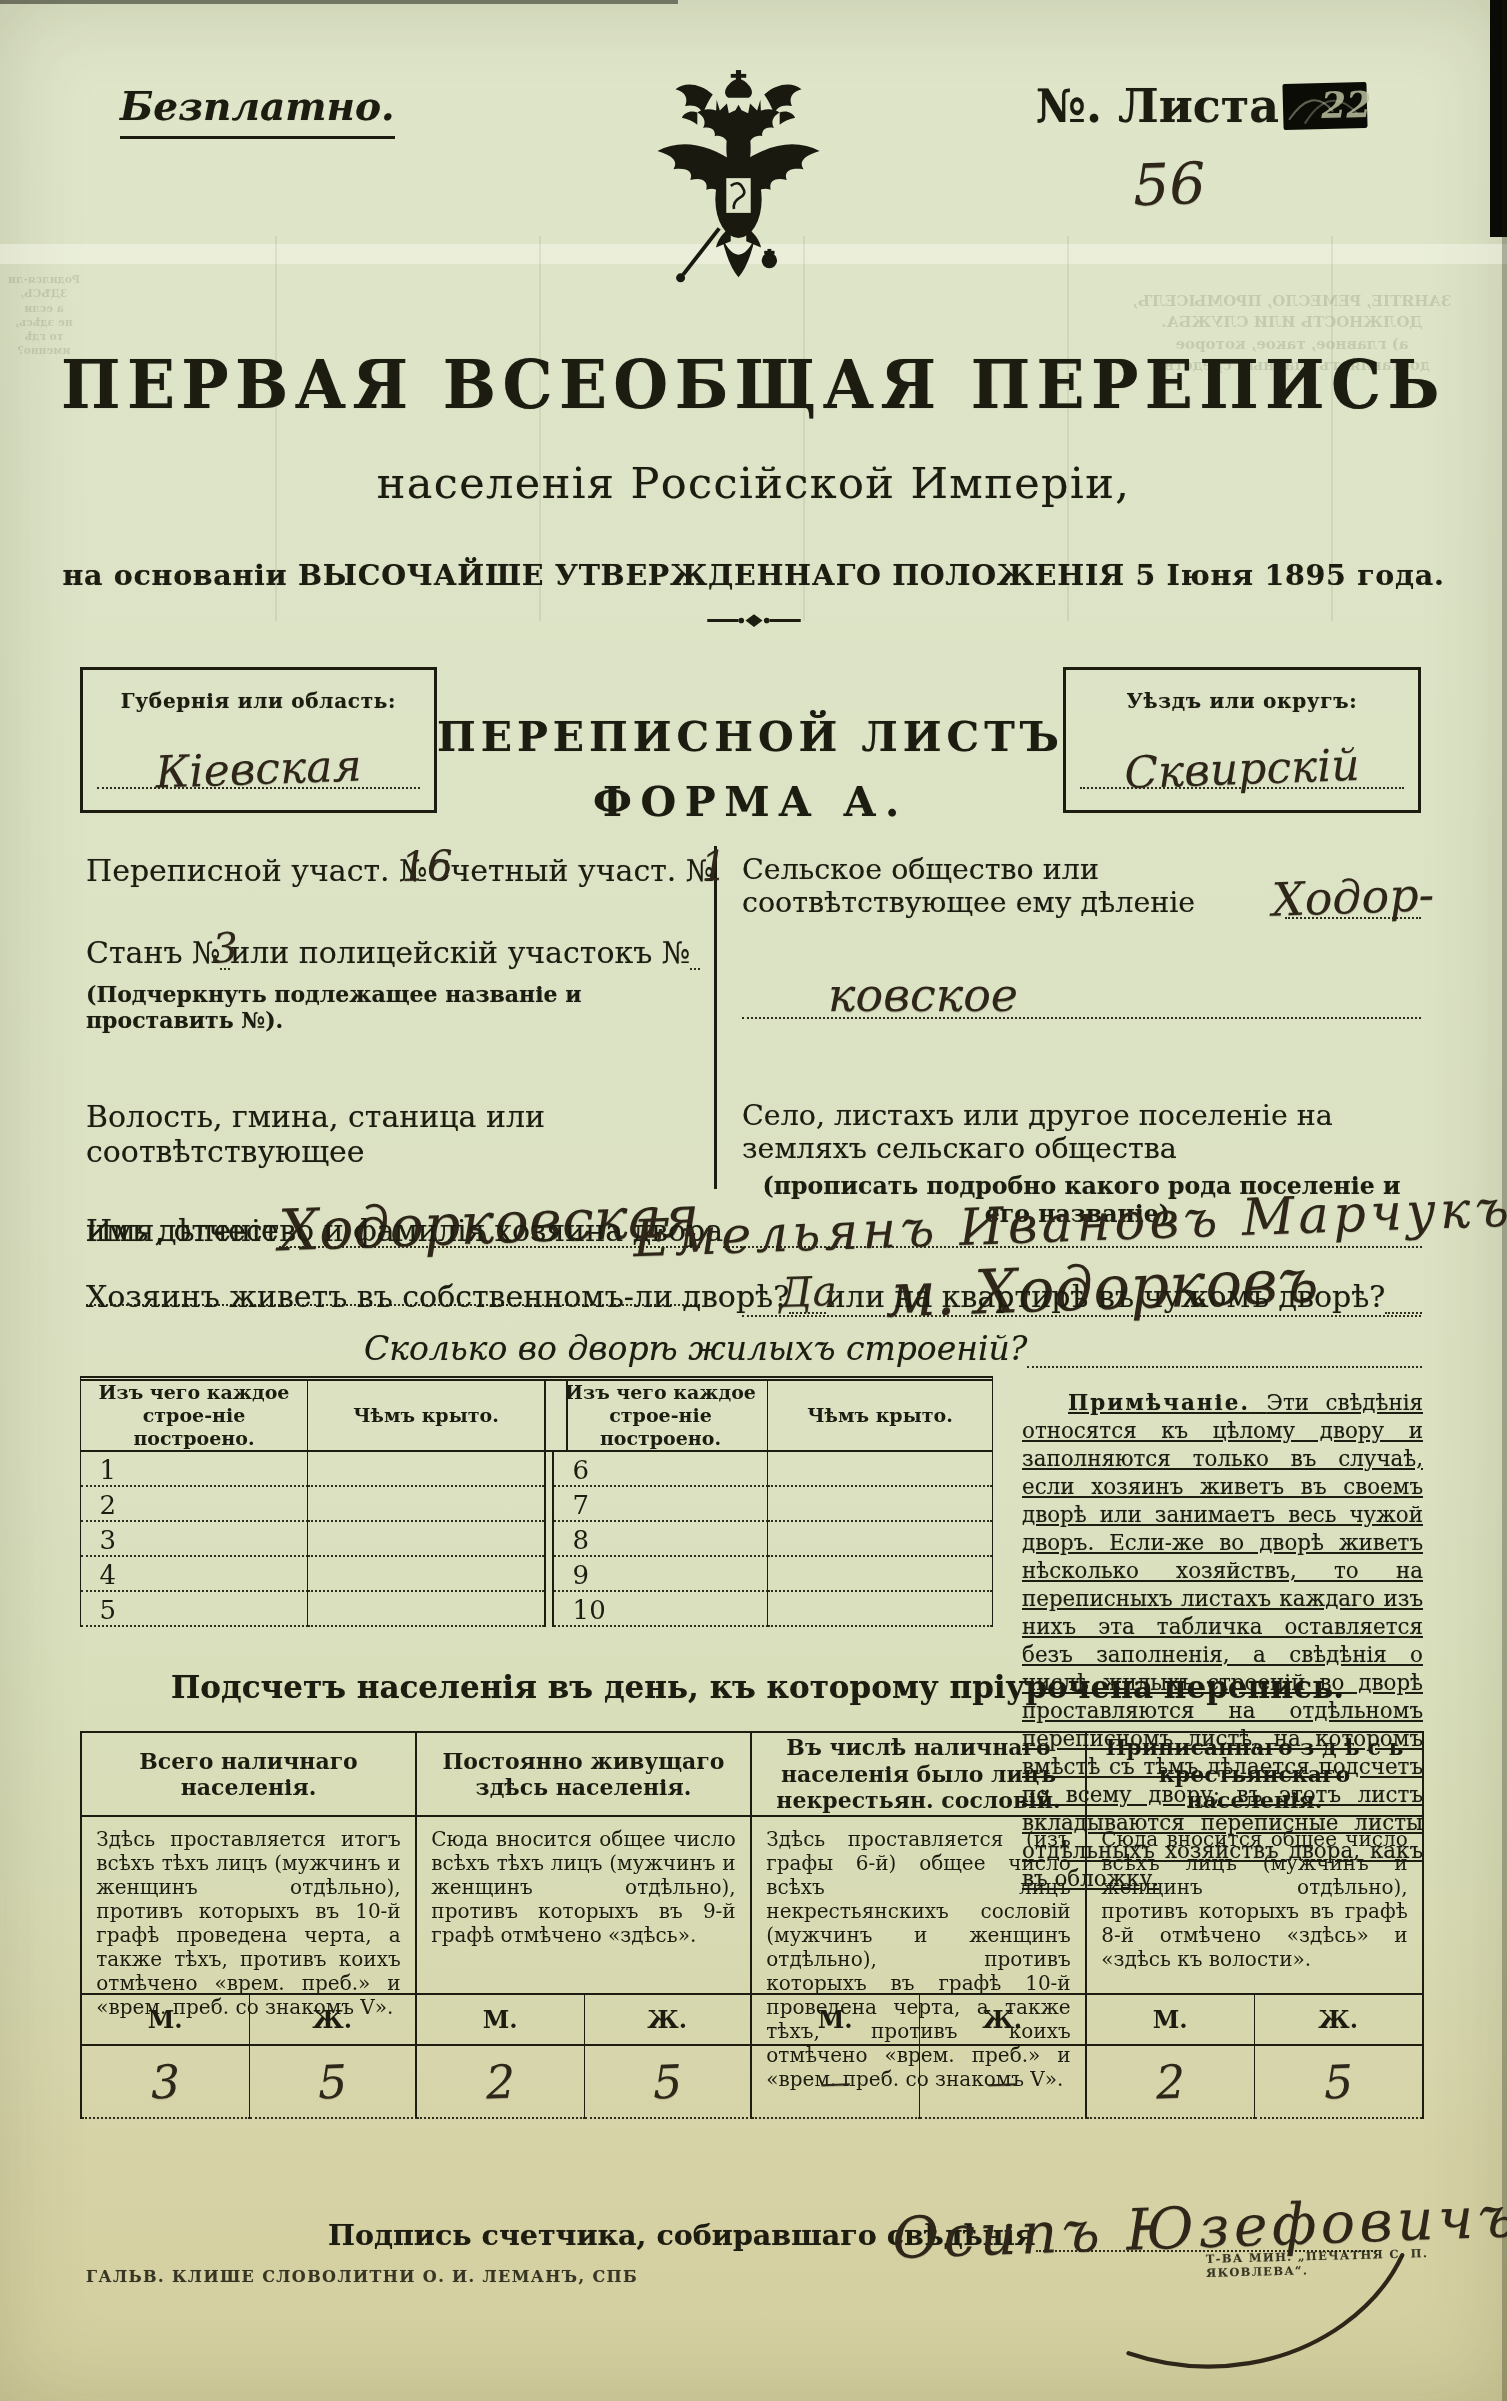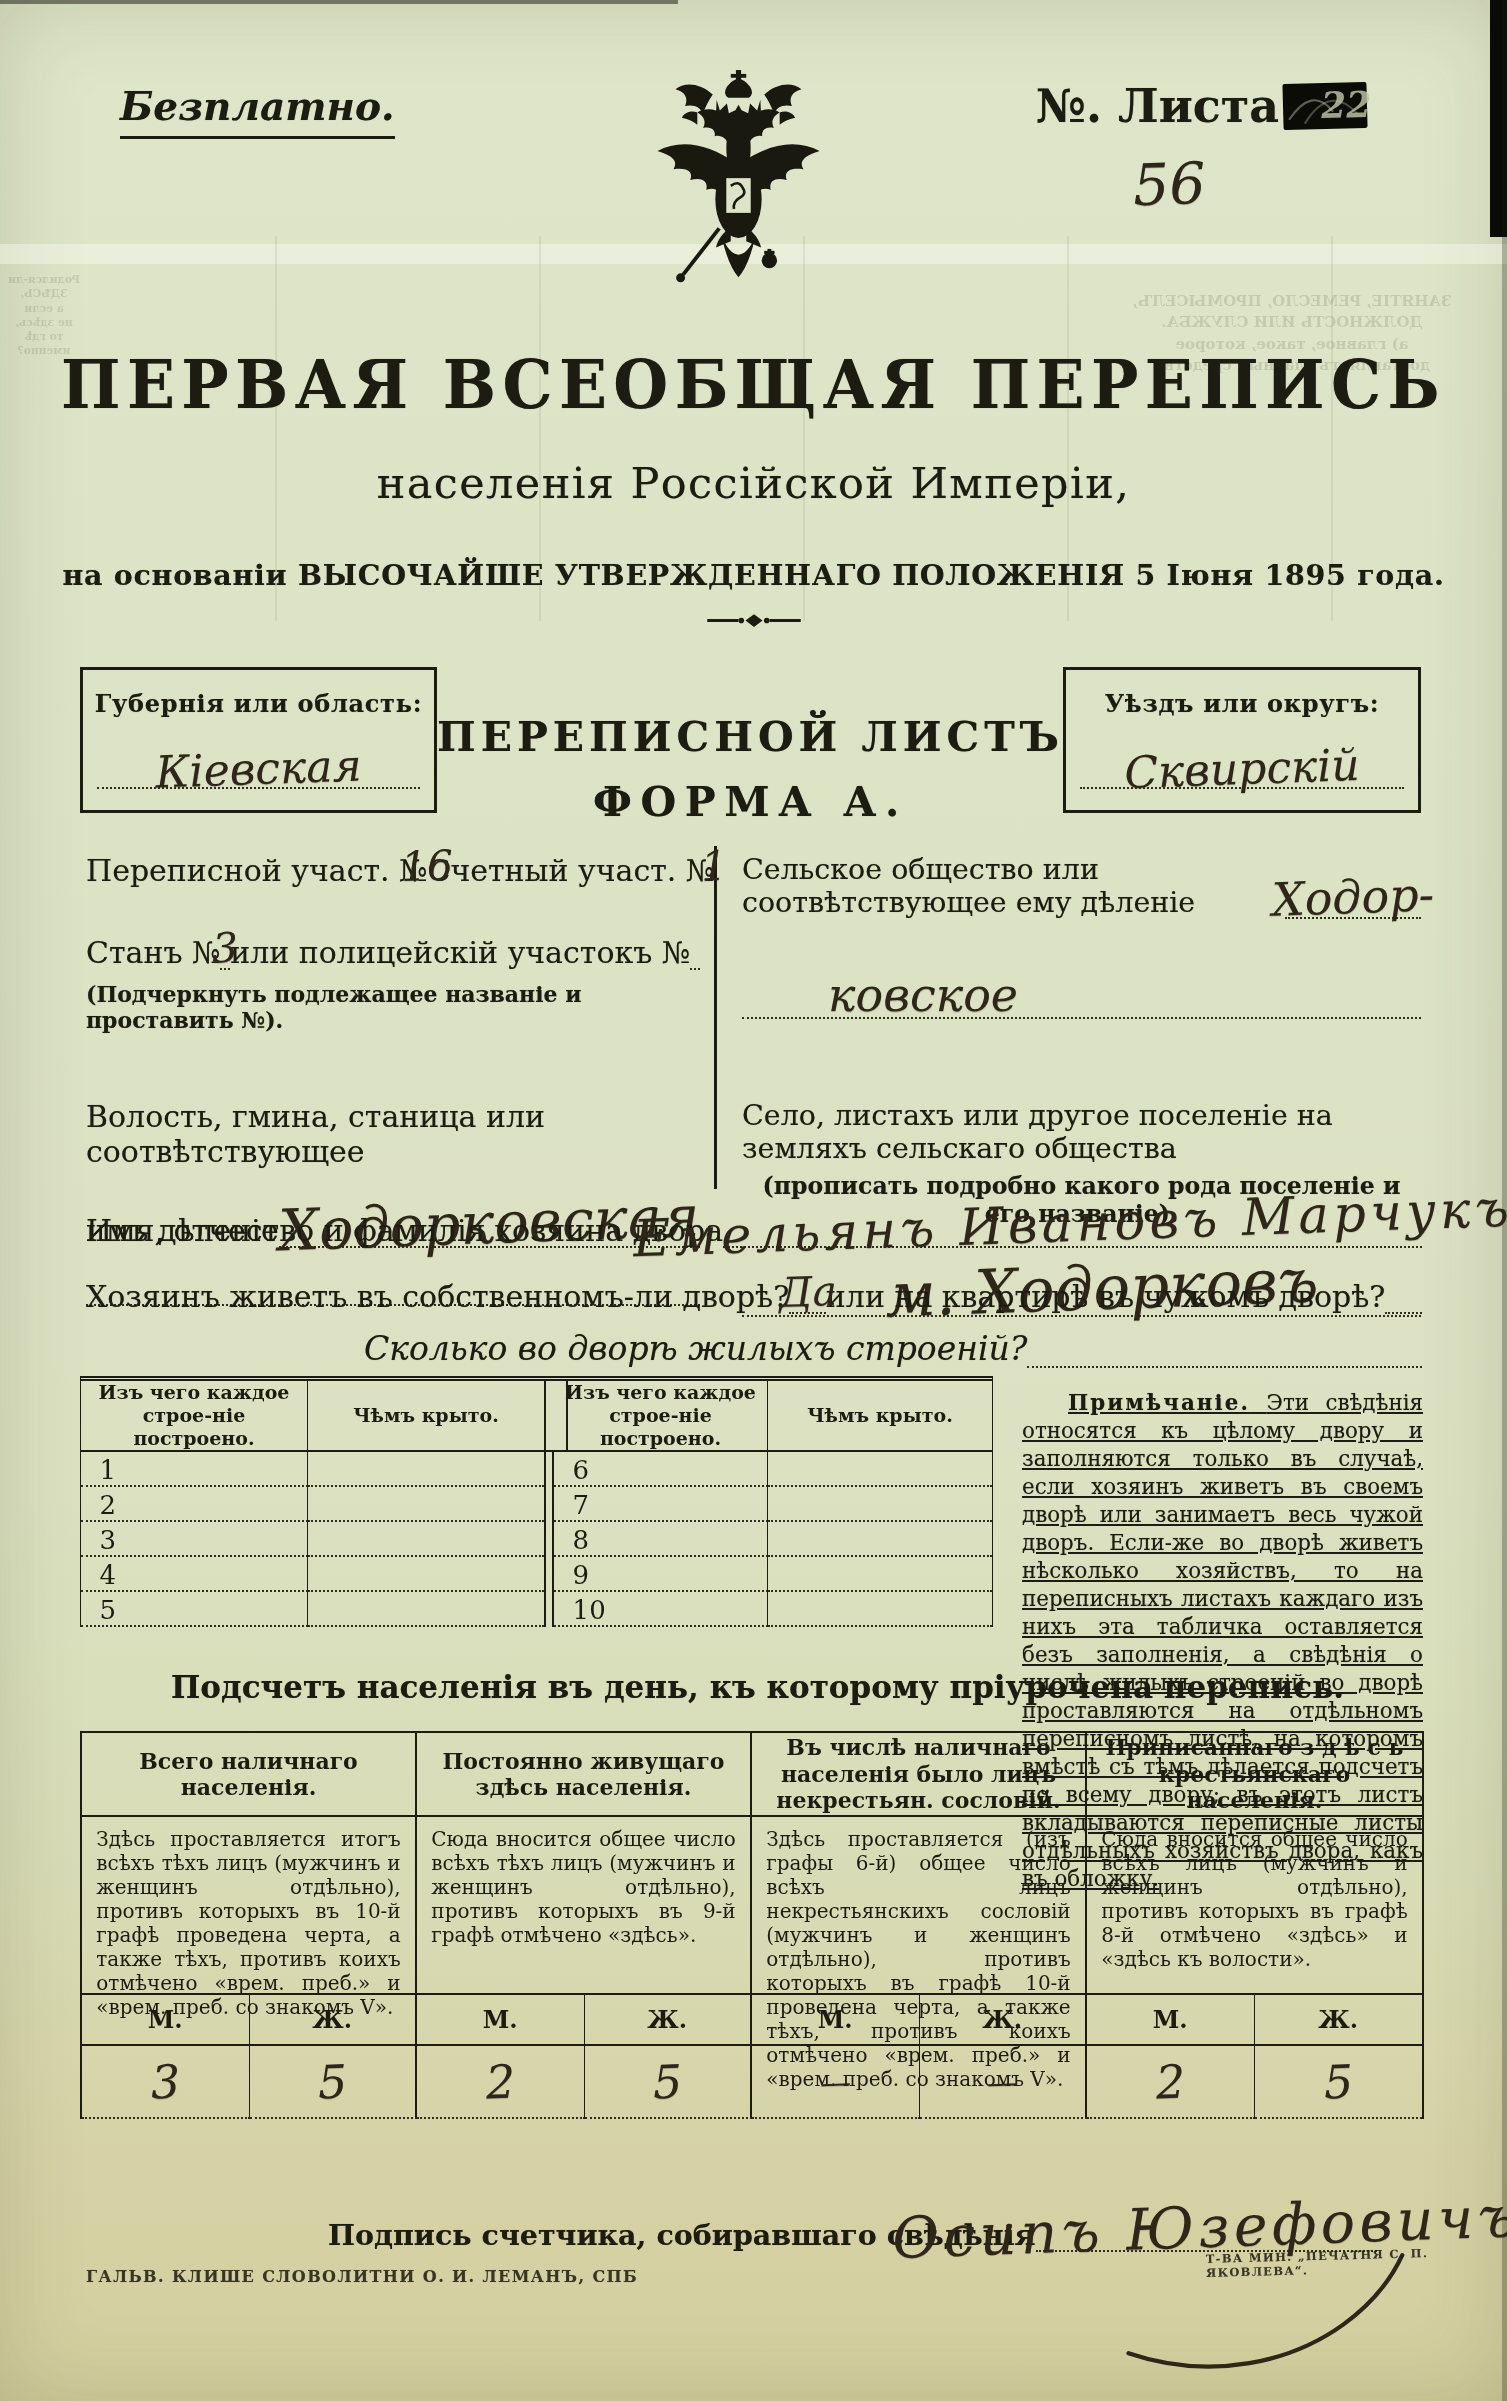--- a/index.html
+++ b/index.html
@@ -25,21 +25,21 @@
   .listno{font-size:46px; font-weight:700; display:flex; align-items:center;}
   .stamp{position:relative; display:inline-block; width:84px; height:46px; background:#0c0c07;
          margin-left:4.3px; transform:rotate(-1.5deg); border-radius:2.1px;}
   .stamp .hw{position:absolute; right:-4.3px; top:1.4px; font-size:36px; color:rgba(205,212,178,.75);}
   
   .t1{font-size:63px; font-weight:700; letter-spacing:6.4px; transform:scaleY(1.08);}
   .t2{font-size:43px; letter-spacing:1.4px;}
   .t3{font-size:28.5px; font-weight:700; letter-spacing:0.7px;}
   
   .fbox{border:3.6px solid #1c1c10; box-sizing:border-box; padding-top:18.6px;}
-  .fbox .blabel{font-size:24px; font-weight:700; text-align:center; letter-spacing:0.7px;}
+  .fbox .blabel{font-size:20px; font-weight:700; text-align:center; letter-spacing:0.7px;}
   .fbox .dotline{position:absolute; left:4%; right:4%; bottom:21.4px;}
   .fbox .hw{position:absolute; left:0; right:0; bottom:15.7px; text-align:center; font-size:44px;}
   .formt1{font-size:41px; font-weight:700; letter-spacing:5px;}
   .formt2{font-size:41px; font-weight:700; letter-spacing:8.6px; margin-top:17px;}
   
   .f42{font-size:30px;}
   .f40{font-size:28.5px;}
   .note-sm{font-size:22px; font-weight:700;}
   
   .btable{display:grid; grid-template-columns:227px 236px 10px 214px 224px;

